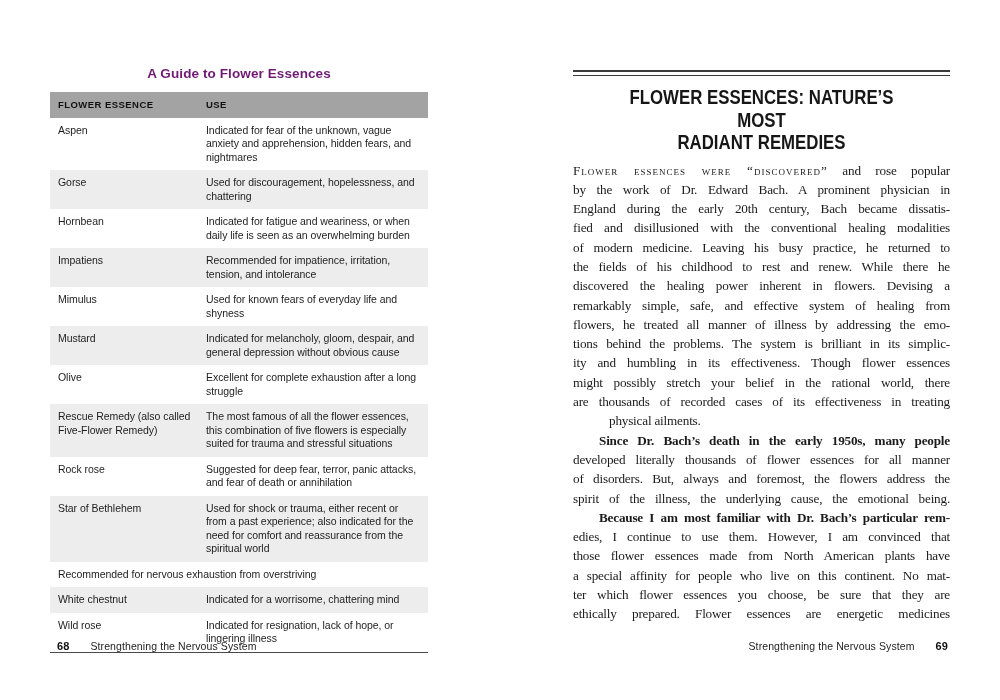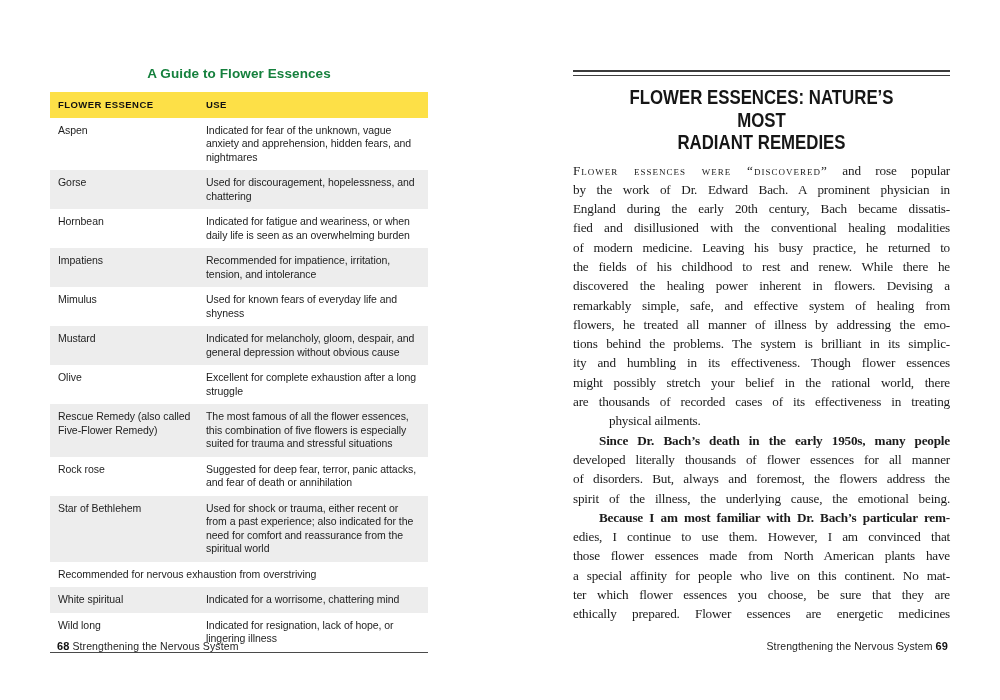--- a/index.html
+++ b/index.html
@@ -5,40 +5,40 @@
   html,body { margin:0; padding:0; }
   body {
     width:1000px; height:700px; position:relative;
     background:#ffffff; overflow:hidden;
     font-family:"Liberation Sans", sans-serif;
   }
 
   
   .left-page { position:absolute; left:50px; top:66px; width:378px; }
   .table-title {
-    text-align:center; font-weight:bold; font-size:13.5px; color:#15803d;
+    text-align:center; font-weight:bold; font-size:13.5px; color:#701a75;
     margin-bottom:11px; letter-spacing:0.1px;
   }
   .ftable {
     width:100%; font-size:10.5px; line-height:13.5px; color:#1d1d1d;
     border-bottom:1px solid #4a4a4a; letter-spacing:-0.05px;
   }
   .thead {
-    display:flex; padding:6px 8px; background:#fde047;
+    display:flex; padding:6px 8px; background:#a3a3a3;
     font-weight:bold; font-size:9.5px; letter-spacing:0.45px; color:#111;
   }
   .trow { display:flex; padding:6px 8px; }
   .rows .trow:nth-child(even) { background:#ededed; }
   .tc1 { width:138px; flex:none; padding-right:10px; }
   .tc2 { flex:1; }
 
   
   .page-footer {
     position:absolute; top:640px; font-size:10.5px; color:#242424;
-    display:flex; gap:3px; align-items:baseline; letter-spacing:0.1px;
+    display:flex; gap:21px; align-items:baseline; letter-spacing:0.1px;
   }
   .pf-left { left:57px; }
   .pf-right { right:52px; }
   .pnum { font-weight:bold; font-size:11px; color:#111; }
 
   
   .right-page { position:absolute; left:573px; top:70px; width:377px; }
   .double-rule {
     height:3px; border-top:2.5px solid #3c3c3c; border-bottom:1.5px solid #3c3c3c;
     margin-bottom:10px;
@@ -105,25 +105,25 @@
           <div class="tc2">Suggested for deep fear, terror, panic attacks, and fear of death or annihilation</div>
         </div>
         <div class="trow">
           <div class="tc1">Star of Bethlehem</div>
           <div class="tc2">Used for shock or trauma, either recent or from a past experience; also indicated for the need for comfort and reassurance from the spiritual world</div>
         </div>
         <div class="trow">
           <div class="tc2">Recommended for nervous exhaustion from overstriving</div>
         </div>
         <div class="trow">
-          <div class="tc1">White spiritual</div>
+          <div class="tc1">White chestnut</div>
           <div class="tc2">Indicated for a worrisome, chattering mind</div>
         </div>
         <div class="trow">
-          <div class="tc1">Wild long</div>
+          <div class="tc1">Wild rose</div>
           <div class="tc2">Indicated for resignation, lack of hope, or lingering illness</div>
         </div>
       </div>
   </div>
 </div>
 
 <div class="page-footer pf-left">
   <span class="pnum">68</span>
   <span>Strengthening the Nervous System</span>
 </div>

